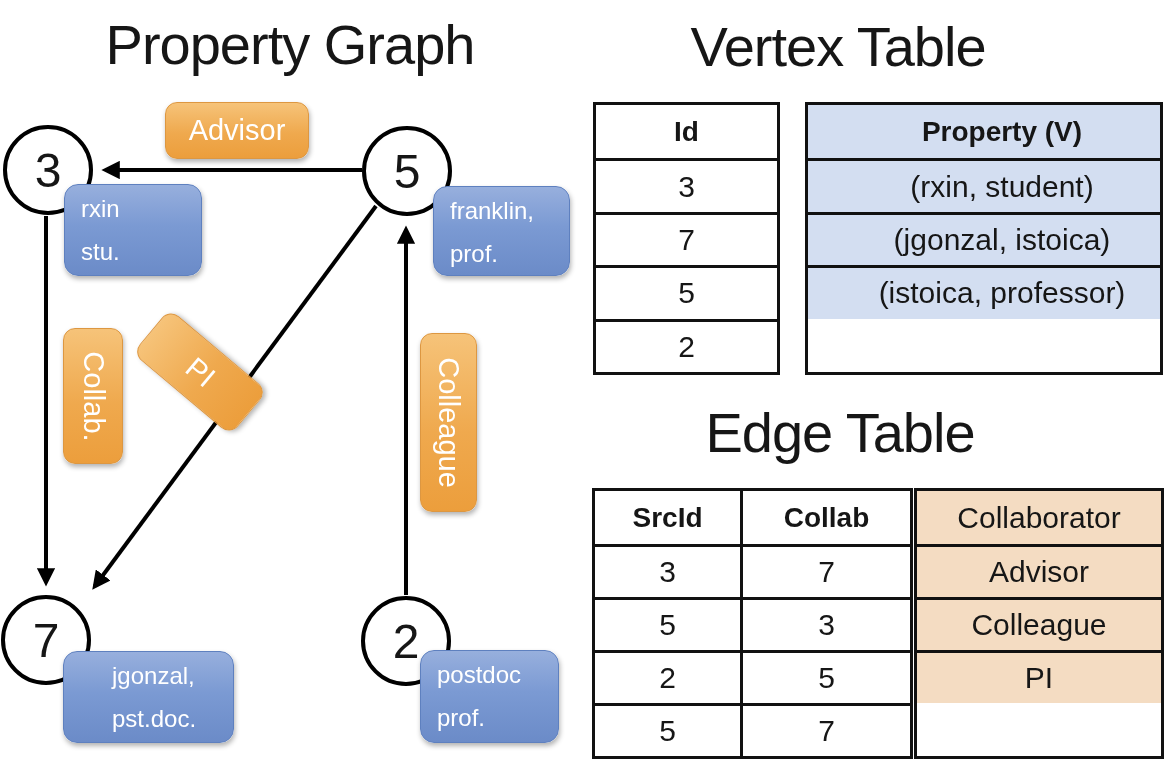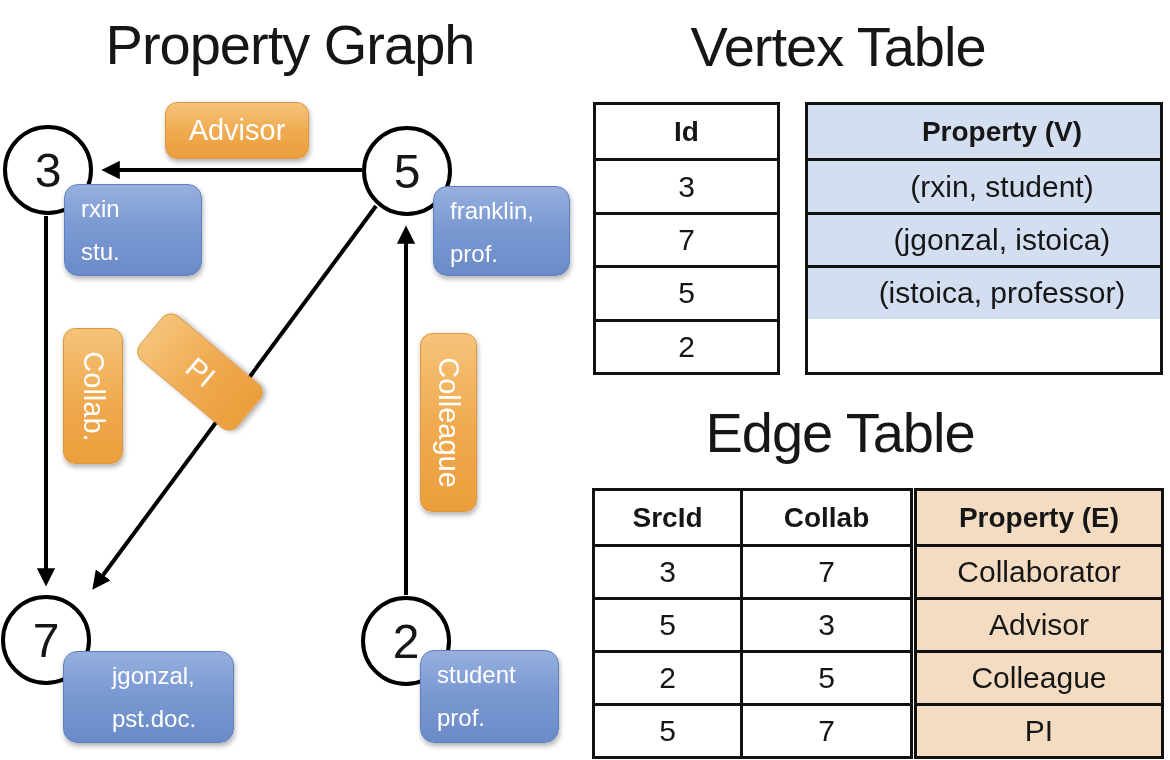--- a/index.html
+++ b/index.html
@@ -94,21 +94,21 @@
   </div>
   <div class="vertex-label" style="left:433px;top:186px;width:119px;height:86px;">
     <div>franklin,</div>
     <div>prof.</div>
   </div>
   <div class="vertex-label" style="left:63px;top:651px;width:121px;height:88px;padding-left:48px;">
     <div>jgonzal,</div>
     <div>pst.doc.</div>
   </div>
   <div class="vertex-label" style="left:420px;top:650px;width:121px;height:89px;">
-    <div>student</div>
+    <div>postdoc</div>
     <div>prof.</div>
   </div>
 
   <div class="tbl gap7" style="left:593px;top:102px;width:570px;height:273px;">
     <div class="col" style="width:187px;">
       <div class="cell header">Id</div>
       <div class="cell">3</div>
       <div class="cell">7</div>
       <div class="cell">5</div>
       <div class="cell">2</div>
@@ -128,21 +128,20 @@
       <div class="cell">3</div>
       <div class="cell">7</div>
       <div class="cell">5</div>
       <div class="cell">3</div>
       <div class="cell">2</div>
       <div class="cell">5</div>
       <div class="cell">5</div>
       <div class="cell">7</div>
     </div>
     <div class="col tanfill" style="flex:1;">
-      <div class="cell header">Property (E)</div>
       <div class="cell">Collaborator</div>
       <div class="cell">Advisor</div>
       <div class="cell">Colleague</div>
       <div class="cell">PI</div>
     </div>
   </div>
 
 </div>
 
 </body></html>

